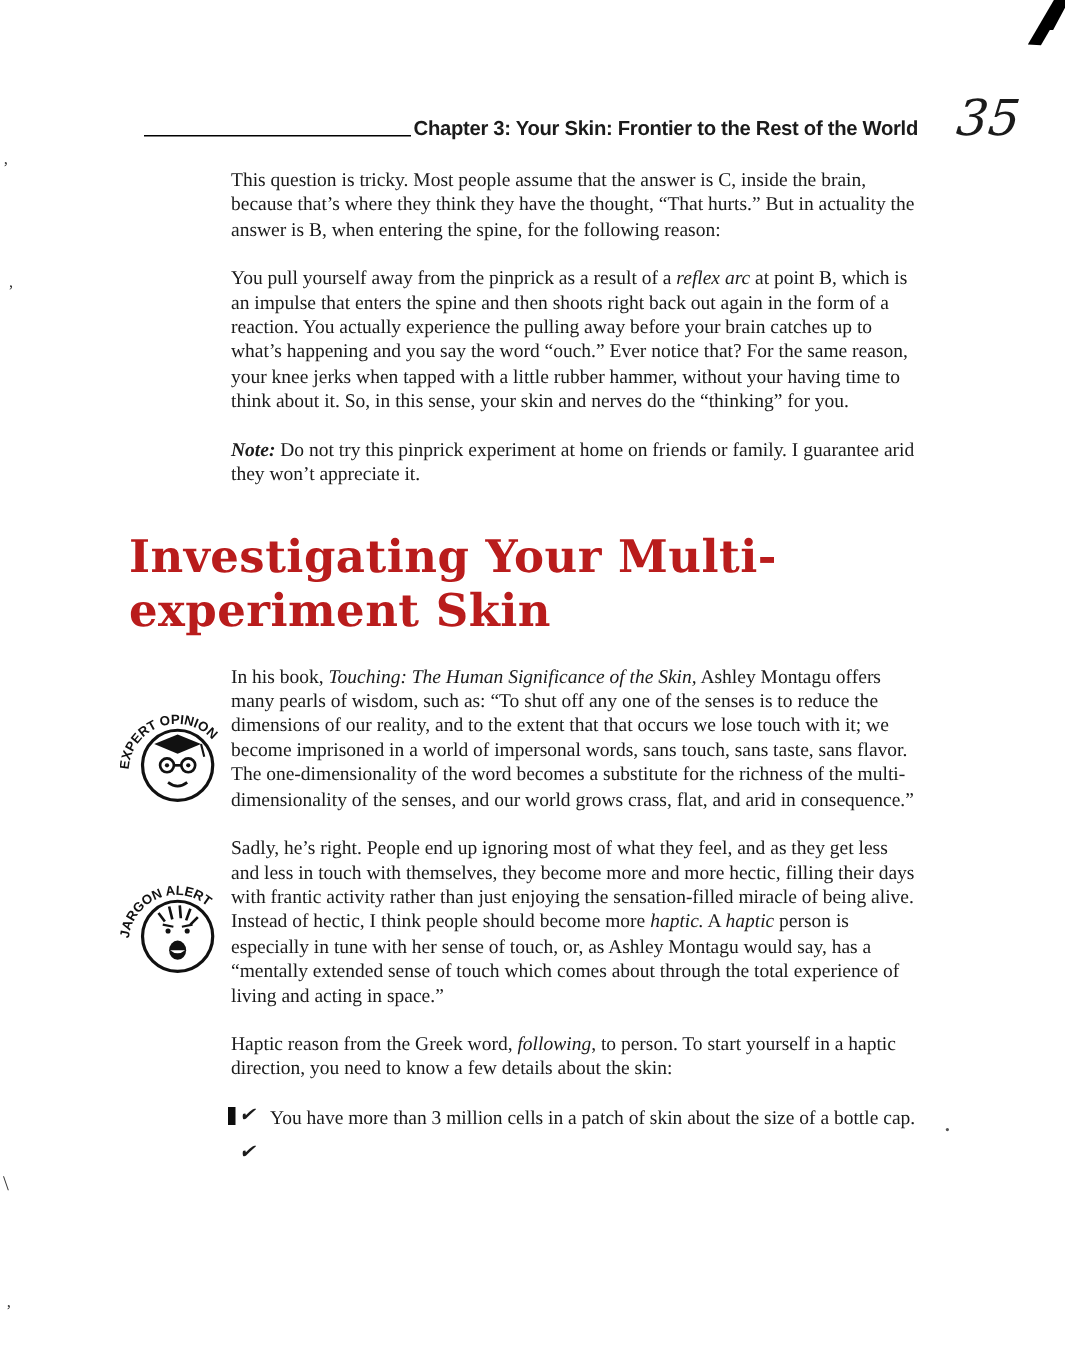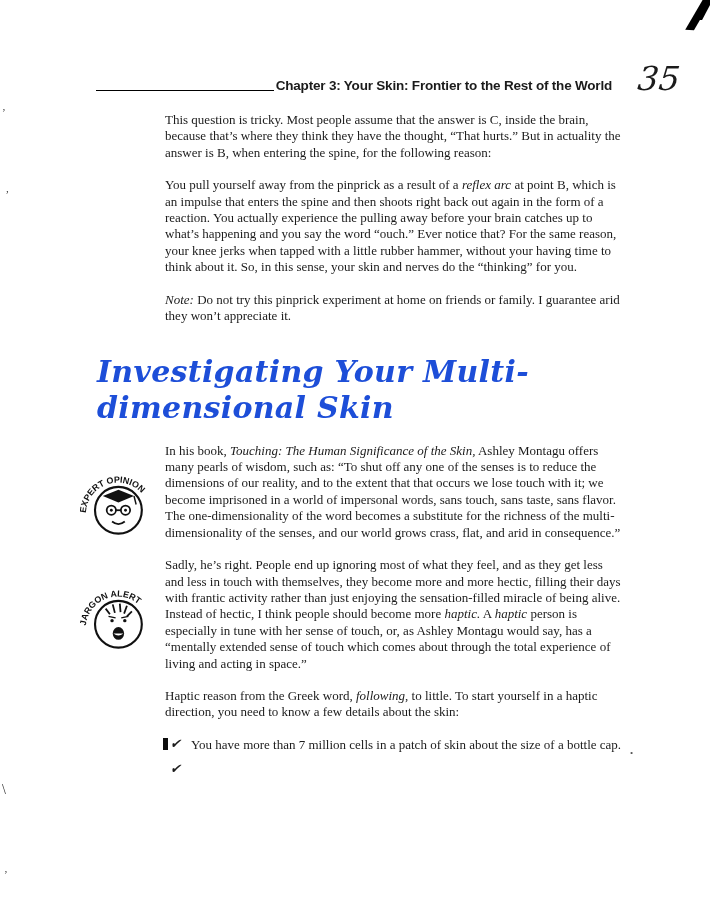--- a/index.html
+++ b/index.html
@@ -20,31 +20,31 @@
   .chapter-title{
     font-family:"Liberation Sans",sans-serif;font-weight:bold;
     font-size:13.5px;letter-spacing:-0.2px;white-space:nowrap;
   }
   .folio{
     font-family:"DejaVu Serif",serif;font-style:italic;
     font-size:33px;margin-left:26px;line-height:1;transform:skewX(-6deg);
   }
   
   .column{
-    position:absolute;left:165px;top:112px;width:457px;
+    position:absolute;left:154px;top:112px;width:457px;
     font-size:13px;line-height:16.4px;
   }
   .column p{margin:0 0 16px 0;}
-  .note-label{font-weight:normal;font-style:italic;}
+  .note-label{font-weight:bold;font-style:italic;}
   em{}
   
   .section-heading{
     margin:30px 0 18px -68px;
-    font-family:"DejaVu Serif",serif;font-weight:bold;font-style:italic;
-    font-size:30px;line-height:1.17;letter-spacing:.3px;color:#1d4ed8;
+    font-family:"DejaVu Serif",serif;font-weight:bold;
+    font-size:30px;line-height:1.17;letter-spacing:.3px;color:#b91c1c;
   }
   
   .margin-icon{position:absolute;left:80px;}
   .icon-expert{top:462px;}
   .icon-jargon{top:576px;}
   
   .checklist{
     list-style:none;margin:4px 0 0 4px;padding:0 0 0 22px;position:relative;
   }
   .checklist .bar{
@@ -133,34 +133,34 @@
   <main class="column">
 
     <p><span>This question is tricky. Most people assume that the answer is C, inside the brain, because that’s where they think they have the thought, “That hurts.” But in actuality the answer is B, when entering the spine, for the following reason:</span></p>
 
     <p><span>You pull yourself away from the pinprick as a result of a </span><em>reflex arc</em><span> at point B, which is an impulse that enters the spine and then shoots right back out again in the form of a reaction. You actually experience the pulling away before your brain catches up to what’s happening and you say the word “ouch.” Ever notice that? For the same reason, your knee jerks when tapped with a little rubber hammer, without your having time to think about it. So, in this sense, your skin and nerves do the “thinking” for you.</span></p>
 
     <p><span class="note-label">Note:</span><span> Do not try this pinprick experiment at home on friends or family. I guarantee arid they won’t appreciate it.</span></p>
 
     <h1 class="section-heading">
       <span>Investigating Your Multi-</span><br>
-      <span>dimensional Skin</span>
+      <span>experiment Skin</span>
     </h1>
 
     <p><span>In his book, </span><em>Touching: The Human Significance of the Skin,</em><span> Ashley Montagu offers many pearls of wisdom, such as: “To shut off any one of the senses is to reduce the dimensions of our reality, and to the extent that that occurs we lose touch with it; we become imprisoned in a world of impersonal words, sans touch, sans taste, sans flavor. The one-dimensionality of the word becomes a substitute for the richness of the multi-dimensionality of the senses, and our world grows crass, flat, and arid in consequence.”</span></p>
 
     <p><span>Sadly, he’s right. People end up ignoring most of what they feel, and as they get less and less in touch with themselves, they become more and more hectic, filling their days with frantic activity rather than just enjoying the sensation-filled miracle of being alive. Instead of hectic, I think people should become more </span><em>haptic.</em><span> A </span><em>haptic</em><span> person is especially in tune with her sense of touch, or, as Ashley Montagu would say, has a “mentally extended sense of touch which comes about through the total experience of living and acting in space.”</span></p>
 
-    <p><span>Haptic reason from the Greek word, </span><em>following</em><span>, to little. To start yourself in a haptic direction, you need to know a few details about the skin:</span></p>
+    <p><span>Haptic reason from the Greek word, </span><em>following</em><span>, to person. To start yourself in a haptic direction, you need to know a few details about the skin:</span></p>
 
     <ul class="checklist">
       <span class="bar"></span>
       <li>
         <span class="check-glyph">✔</span>
-        <span>You have more than 7 million cells in a patch of skin about the size of a bottle cap.</span>
+        <span>You have more than 3 million cells in a patch of skin about the size of a bottle cap.</span>
       </li>
       <li>
         <span class="check-glyph">✔</span>
       </li>
     </ul>
 
   </main>
 
 </div>
 

